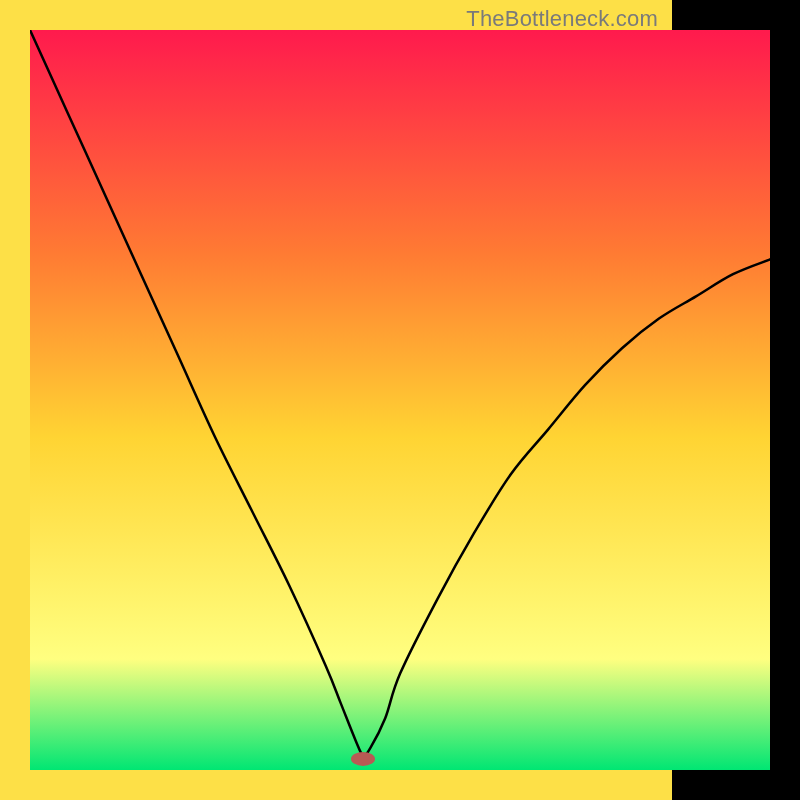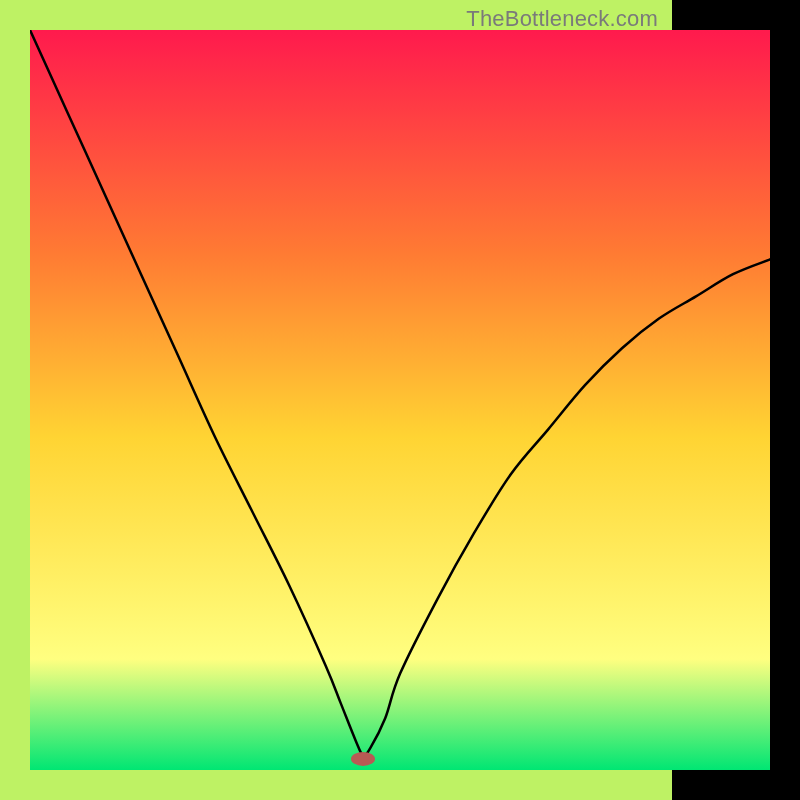--- a/index.html
+++ b/index.html
@@ -7,21 +7,21 @@
     padding: 0;
     width: 800px;
     height: 800px;
     background: #000000;
     overflow: hidden;
   }
   .outer {
     position: relative;
     width: 672px;
     height: 800px;
-    background: #bef264;
+    background: #fde047;
   }
   .watermark {
     position: absolute;
     top: 6px;
     right: 14px;
     color: #7a7a7a;
     font-family: Arial, Helvetica, sans-serif;
     font-size: 22px;
     font-weight: 500;
     letter-spacing: 0.2px;

